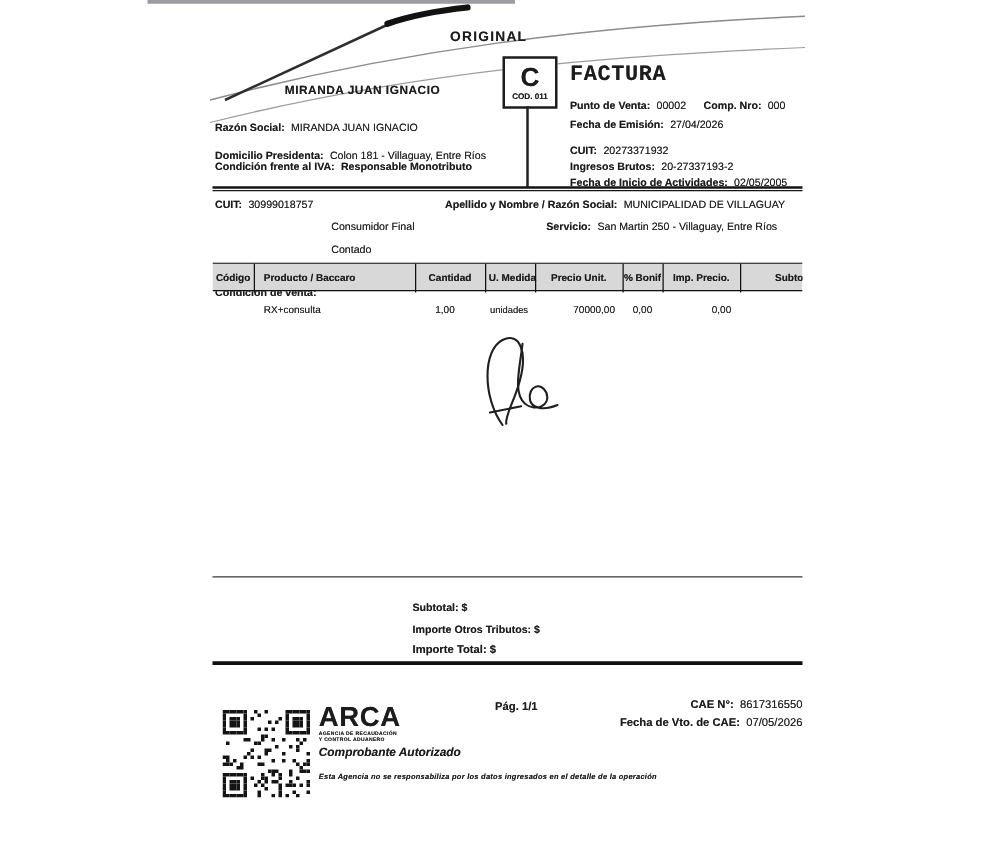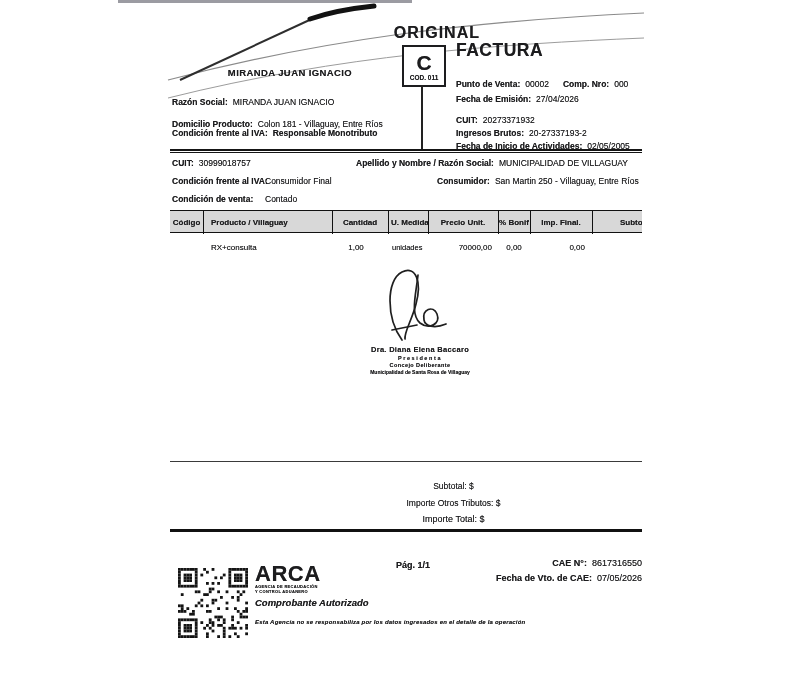--- a/index.html
+++ b/index.html
@@ -1,46 +1,46 @@
 <!DOCTYPE html>
 <html><head>
 <meta charset="utf-8">
 <style>
   html,body{margin:0;padding:0;background:#fff;}
   .canvas{position:relative;width:800px;height:683px;background:#fff;overflow:hidden;
           font-family:"Liberation Sans",sans-serif;color:#1c1c1e;}
   .abs{position:absolute;}
   .scan{text-shadow:0 0 .4px rgba(0,0,0,.55);}
-  .lbl{font-weight:bold;}
+  .lbl{font-weight:bold;margin-top:35px;}
   .val{margin-left:5px;text-align:right;}
   .topbar{left:118px;top:0;width:294px;height:3px;background:#9b9ba2;}
-  .original{left:360px;top:24px;width:120px;text-align:right;font-size:16px;font-weight:bold;letter-spacing:1px;}
+  .original{left:360px;top:24px;width:120px;text-align:left;font-size:11px;font-weight:bold;letter-spacing:1px;}
   .issuer{left:200px;top:67px;width:180px;text-align:center;font-size:9.5px;font-weight:bold;letter-spacing:.4px;}
   .letterbox{left:402px;top:45px;width:40px;height:38px;border:2px solid #1d1d1f;background:#fff;
              display:flex;flex-direction:column;align-items:center;justify-content:center;}
   .letterbox .big{font-size:21px;font-weight:bold;line-height:1;}
   .letterbox .cod{font-size:6.5px;font-weight:bold;margin-top:1px;}
   .vline{left:421px;top:85px;width:1.6px;height:65px;background:#222;}
-  .factura{left:456px;top:40px;font-size:17.5px;font-weight:bold;letter-spacing:.5px;}
+  .factura{left:456px;top:50px;font-size:17.5px;font-weight:bold;letter-spacing:.5px;font-family:Liberation Mono, monospace;}
   .h85{font-size:8.5px;white-space:nowrap;}
   .sep1{left:170px;top:149px;width:472px;height:4px;border-top:2px solid #151515;border-bottom:1.5px solid #151515;box-sizing:border-box;}
   .thin2{left:170px;top:461px;width:472px;height:1.3px;background:#3a3a3a;}
   .thick{left:170px;top:529px;width:472px;height:3px;background:#111;}
   .tbl{left:170px;top:210px;width:472px;height:46px;overflow:hidden;}
   .thead{position:absolute;left:0;top:0;width:472px;height:23px;background:#d8d8d8;
          border-top:1.6px solid #111;border-bottom:1.6px solid #111;box-sizing:border-box;}
   .th{position:absolute;top:0;height:23px;display:flex;align-items:center;font-size:8px;font-weight:bold;white-space:nowrap;}
   .vsep{position:absolute;top:0;width:1px;height:23px;background:#111;}
   .td{position:absolute;top:33px;font-size:8px;white-space:nowrap;}
   .sigtext{left:340px;top:345px;width:160px;text-align:center;line-height:1.3;}
   .sigtext .n1{font-size:7.5px;font-weight:bold;letter-spacing:.3px;}
   .sigtext .n2{font-size:5.5px;font-weight:bold;letter-spacing:1.6px;}
   .sigtext .n3{font-size:5.5px;font-weight:bold;letter-spacing:.4px;}
   .sigtext .n4{font-size:5px;font-weight:bold;}
-  .totrow{left:330px;width:247px;text-align:center;font-size:8.5px;font-weight:normal;}
+  .totrow{left:330px;width:247px;text-align:left;font-size:8.5px;font-weight:bold;}
   .arca{left:255px;top:563px;line-height:1;}
   .arca .logo{font-size:22px;font-weight:bold;letter-spacing:.5px;}
   .arca .sub{font-size:4px;font-weight:bold;letter-spacing:.3px;line-height:1.2;}
   .comprob{left:255px;top:597px;font-size:9.5px;font-weight:bold;font-style:italic;}
   .discl{left:255px;top:619px;font-size:6px;font-weight:bold;font-style:italic;letter-spacing:.2px;}
   .pag{left:396px;top:560px;font-size:9px;font-weight:bold;}
   .caerow{left:400px;width:242px;text-align:right;font-size:9px;white-space:nowrap;}
   .caption{left:0;top:630px;width:800px;height:53px;display:flex;align-items:center;justify-content:center;}
   .caption span{font-size:46px;font-weight:bold;color:#000;letter-spacing:-1.5px;
                 transform:scaleX(.82);white-space:nowrap;-webkit-text-stroke:1.2px #000;}
@@ -83,53 +83,53 @@
     <span class="lbl">Ingresos Brutos:</span><span class="val">20-27337193-2</span>
   </div>
   <div class="abs h85 scan" style="left:456px;top:141px">
     <span class="lbl">Fecha de Inicio de Actividades:</span><span class="val">02/05/2005</span>
   </div>
 
   <div class="abs h85 scan" style="left:172px;top:97px">
     <span class="lbl">Razón Social:</span><span class="val">MIRANDA JUAN IGNACIO</span>
   </div>
   <div class="abs h85 scan" style="left:172px;top:119px">
-    <span class="lbl">Domicilio Producto:</span><span class="val">Colon 181 - Villaguay, Entre Ríos</span>
+    <span class="lbl">Domicilio Presidenta:</span><span class="val">Colon 181 - Villaguay, Entre Ríos</span>
   </div>
   <div class="abs h85 scan" style="left:172px;top:128px">
     <span class="lbl">Condición frente al IVA:</span><span class="val lbl">Responsable Monotributo</span>
   </div>
 
   <div class="abs sep1"></div>
 
   <div class="abs" style="left:170px;top:155px;width:472px;height:50px">
     <div class="abs h85 scan" style="left:2px;top:3px">
       <span class="lbl">CUIT:</span><span class="val">30999018757</span>
     </div>
     <div class="abs h85 scan" style="left:186px;top:3px">
       <span class="lbl">Apellido y Nombre / Razón Social:</span><span class="val">MUNICIPALIDAD DE VILLAGUAY</span>
     </div>
     <div class="abs h85 lbl scan" style="left:2px;top:21px">Condición frente al IVA:</div>
     <div class="abs h85 scan" style="left:95px;top:21px">Consumidor Final</div>
     <div class="abs h85 scan" style="left:267px;top:21px">
-      <span class="lbl">Consumidor:</span><span class="val">San Martin 250 - Villaguay, Entre Ríos</span>
+      <span class="lbl">Servicio:</span><span class="val">San Martin 250 - Villaguay, Entre Ríos</span>
     </div>
     <div class="abs h85 lbl scan" style="left:2px;top:39px">Condición de venta:</div>
     <div class="abs h85 scan" style="left:95px;top:39px">Contado</div>
   </div>
 
   <div class="abs tbl">
     <div class="thead">
       <div class="th scan" style="left:0;width:33px;justify-content:center">Código</div>
-      <div class="th scan" style="left:41px">Producto / Villaguay</div>
+      <div class="th scan" style="left:41px">Producto / Baccaro</div>
       <div class="th scan" style="left:162px;width:56px;justify-content:center">Cantidad</div>
       <div class="th scan" style="left:221px">U. Medida</div>
       <div class="th scan" style="left:258px;width:70px;justify-content:center">Precio Unit.</div>
       <div class="th scan" style="left:328px;width:32px;justify-content:center">% Bonif</div>
-      <div class="th scan" style="left:360px;width:62px;justify-content:center">Imp. Final.</div>
+      <div class="th scan" style="left:360px;width:62px;justify-content:center">Imp. Precio.</div>
       <div class="th scan" style="left:450px;width:60px">Subtotal</div>
       <div class="vsep" style="left:33px"></div>
         <div class="vsep" style="left:162px"></div>
       <div class="vsep" style="left:218px"></div>
         <div class="vsep" style="left:258px"></div>
       <div class="vsep" style="left:328px"></div>
         <div class="vsep" style="left:360px"></div>
       <div class="vsep" style="left:422px"></div>
     </div>
     <div>
@@ -142,26 +142,20 @@
     </div>
   </div>
 
   <svg class="abs" style="left:372px;top:266px" width="110" height="82" viewBox="0 0 110 82">
     <g stroke="#1f1f1f" stroke-width="1.7" fill="none" stroke-linecap="round">
       <path d="M30,74 C14,52 14,14 30,6 C44,-1 50,16 44,38 C40,54 32,66 33,73"></path>
       <path d="M46,9 C44,28 38,48 48,57 C57,64 69,58 65,48 C61,39 50,43 52,54 C53,60 62,63 74,58"></path>
       <path d="M20,64 L45,59"></path>
     </g>
   </svg>
-  <div class="abs sigtext">
-    <div class="n1 scan">Dra. Diana Elena Baccaro</div>
-    <div class="n2 scan">Presidenta</div>
-    <div class="n3 scan">Concejo Deliberante</div>
-    <div class="n4 scan">Municipalidad de Santa Rosa de Villaguay</div>
-  </div>
 
   <div class="abs thin2"></div>
   <div class="abs totrow scan" style="top:481px">Subtotal: $</div>
   <div class="abs totrow scan" style="top:498px">Importe Otros Tributos: $</div>
   <div class="abs totrow scan" style="top:514px;font-size:9px">Importe Total: $</div>
   <div class="abs thick"></div>
 
   <div class="abs" style="left:178px;top:568px;width:70px;height:70px"><svg width="70" height="70" viewBox="0 0 70 70" fill="#141414">
         <rect x="25.2" y="0.0" width="2.8" height="2.8"></rect>
         <rect x="33.6" y="0.0" width="2.8" height="2.8"></rect>

